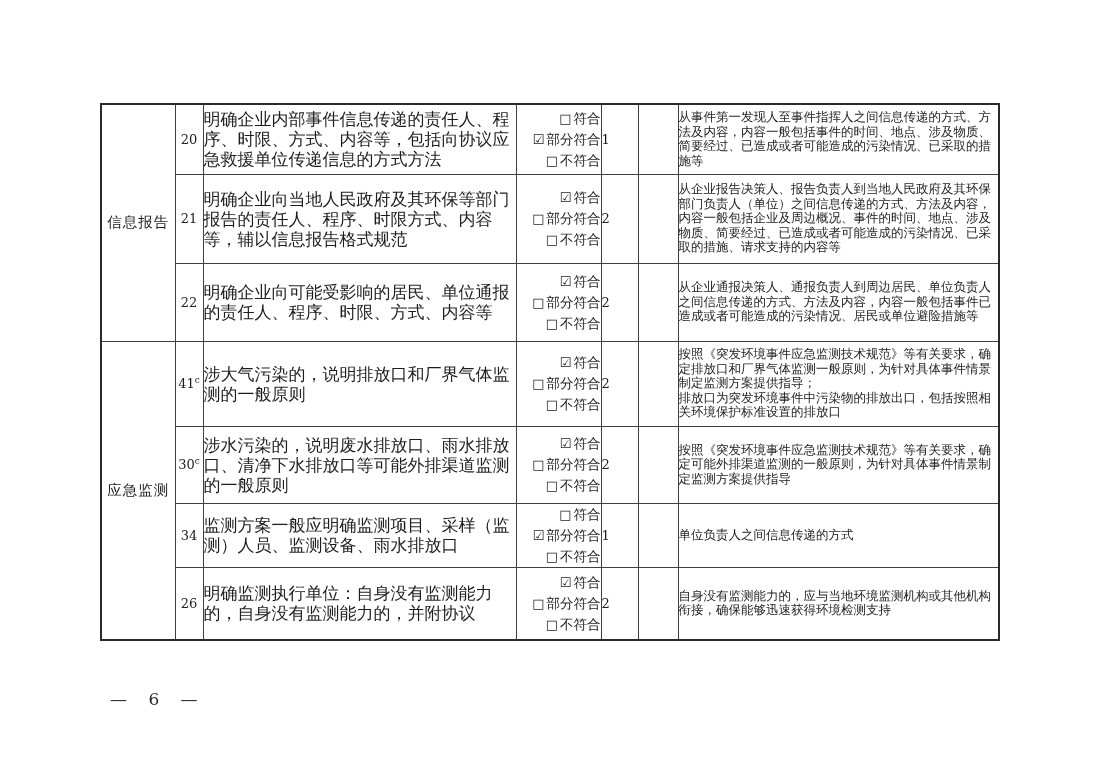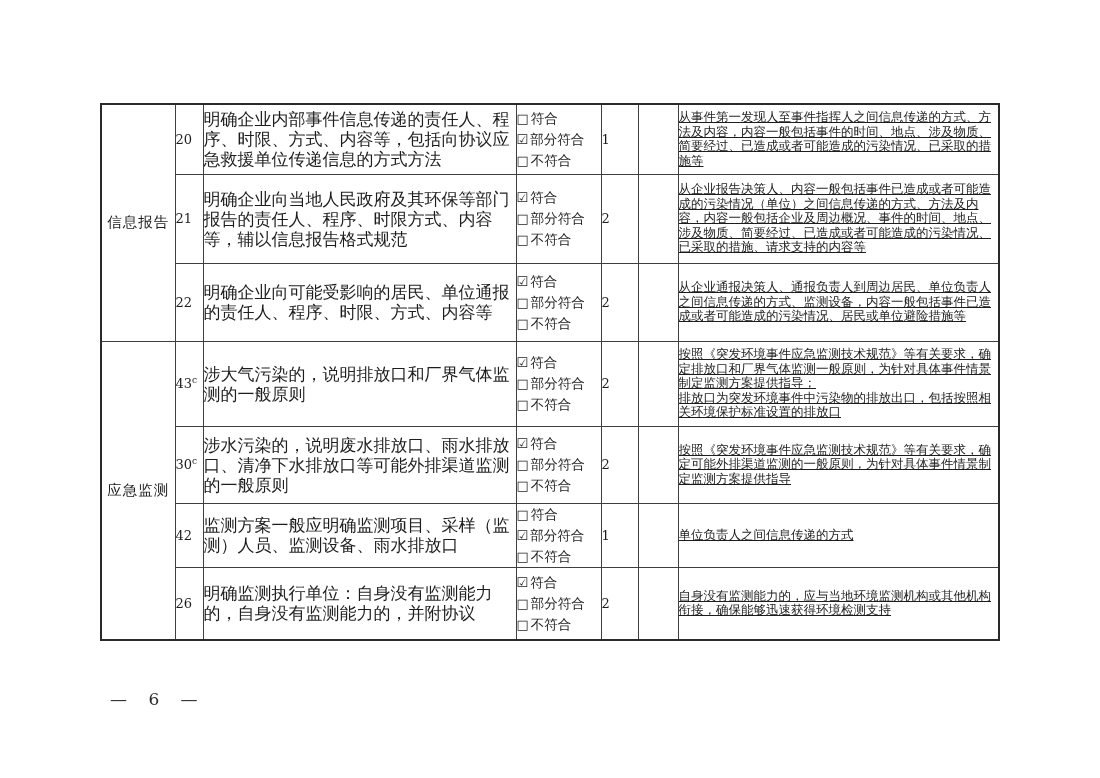--- a/index.html
+++ b/index.html
@@ -11,33 +11,32 @@
   table.eval{
     position:absolute;left:100px;top:103px;width:898px;
     border-collapse:collapse;table-layout:fixed;
     border:2px solid #2a2a2a;
   }
   table.eval td{
     border:1px solid #3f3f3f;overflow:hidden;vertical-align:middle;
     padding:0;
   }
   td.cat{text-align:center;font-size:14.5px;letter-spacing:1px;}
-  td.num{text-align:left;font-size:13px;}
+  td.num{text-align:center;font-size:13px;}
   td.num sup{font-size:9px;vertical-align:super;line-height:0;}
   td.desc{font-size:17px;line-height:20px;padding:4px 6px 4px 8px;}
-  td.chk{font-size:13.5px;line-height:20px;padding-left:6px;}
+  td.chk{font-size:13.5px;line-height:20px;padding-left:6px;text-align:right;}
   td.chk .box{
     font-family:"DejaVu Sans","Liberation Sans",sans-serif;
     font-size:13px;margin-right:2px;display:inline-block;
   }
   td.score{vertical-align:top;font-size:13px;padding:3px 0 0 5px;}
   td.note{
     font-size:12.5px;line-height:14.5px;padding:1px 5px 1px 9px;
     white-space:pre-line;
-    text-decoration:underline;
   }
   tr.r20{height:70px;} tr.r21{height:89px;} tr.r22{height:78px;}
   tr.r23{height:85px;} tr.r24{height:77px;} tr.r25{height:60px;}
   tr.r26{height:73px;}
   .pagenum{
     position:absolute;left:110px;top:689px;font-size:17px;
     letter-spacing:2px;word-spacing:12px;color:#2b2b2b;
   }
 </style>
 </head>
@@ -74,39 +73,39 @@
     <tr class="r21">
       <td class="num"><span>21</span><sup></sup></td>
       <td class="desc">明确企业向当地人民政府及其环保等部门报告的责任人、程序、时限方式、内容等，辅以信息报告格式规范</td>
       <td class="chk">
         <div><span class="box">☑</span><span>符合</span></div>
         <div><span class="box">□</span><span>部分符合</span></div>
         <div><span class="box">□</span><span>不符合</span></div>
       </td>
       <td class="score">2</td>
       <td class="blank"></td>
-      <td class="note">从企业报告决策人、内容一般包括事件已造成或者可能造成的污染情况（单位）之间信息传递的方式、方法及内容，内容一般包括企业及周边概况、事件的时间、地点、涉及物质、简要经过、已造成或者可能造成的污染情况、已采取的措施、请求支持的内容等</td>
+      <td class="note">从企业报告决策人、报告负责人到当地人民政府及其环保部门负责人（单位）之间信息传递的方式、方法及内容，内容一般包括企业及周边概况、事件的时间、地点、涉及物质、简要经过、已造成或者可能造成的污染情况、已采取的措施、请求支持的内容等</td>
     </tr>
 
     <tr class="r22">
       <td class="num"><span>22</span><sup></sup></td>
       <td class="desc">明确企业向可能受影响的居民、单位通报的责任人、程序、时限、方式、内容等</td>
       <td class="chk">
         <div><span class="box">☑</span><span>符合</span></div>
         <div><span class="box">□</span><span>部分符合</span></div>
         <div><span class="box">□</span><span>不符合</span></div>
       </td>
       <td class="score">2</td>
       <td class="blank"></td>
-      <td class="note">从企业通报决策人、通报负责人到周边居民、单位负责人之间信息传递的方式、监测设备，内容一般包括事件已造成或者可能造成的污染情况、居民或单位避险措施等</td>
+      <td class="note">从企业通报决策人、通报负责人到周边居民、单位负责人之间信息传递的方式、方法及内容，内容一般包括事件已造成或者可能造成的污染情况、居民或单位避险措施等</td>
     </tr>
 
     <tr class="r23">
       <td class="cat" rowspan="4"><span>应急监测</span></td>
-      <td class="num"><span>43</span><sup>c</sup></td>
+      <td class="num"><span>41</span><sup>c</sup></td>
       <td class="desc">涉大气污染的，说明排放口和厂界气体监测的一般原则</td>
       <td class="chk">
         <div><span class="box">☑</span><span>符合</span></div>
         <div><span class="box">□</span><span>部分符合</span></div>
         <div><span class="box">□</span><span>不符合</span></div>
       </td>
       <td class="score">2</td>
       <td class="blank"></td>
       <td class="note">按照《突发环境事件应急监测技术规范》等有关要求，确定排放口和厂界气体监测一般原则，为针对具体事件情景制定监测方案提供指导；
 排放口为突发环境事件中污染物的排放出口，包括按照相关环境保护标准设置的排放口</td>
@@ -119,21 +118,21 @@
         <div><span class="box">☑</span><span>符合</span></div>
         <div><span class="box">□</span><span>部分符合</span></div>
         <div><span class="box">□</span><span>不符合</span></div>
       </td>
       <td class="score">2</td>
       <td class="blank"></td>
       <td class="note">按照《突发环境事件应急监测技术规范》等有关要求，确定可能外排渠道监测的一般原则，为针对具体事件情景制定监测方案提供指导</td>
     </tr>
 
     <tr class="r25">
-      <td class="num"><span>42</span><sup></sup></td>
+      <td class="num"><span>34</span><sup></sup></td>
       <td class="desc">监测方案一般应明确监测项目、采样（监测）人员、监测设备、雨水排放口</td>
       <td class="chk">
         <div><span class="box">□</span><span>符合</span></div>
         <div><span class="box">☑</span><span>部分符合</span></div>
         <div><span class="box">□</span><span>不符合</span></div>
       </td>
       <td class="score">1</td>
       <td class="blank"></td>
       <td class="note">单位负责人之间信息传递的方式</td>
     </tr>

